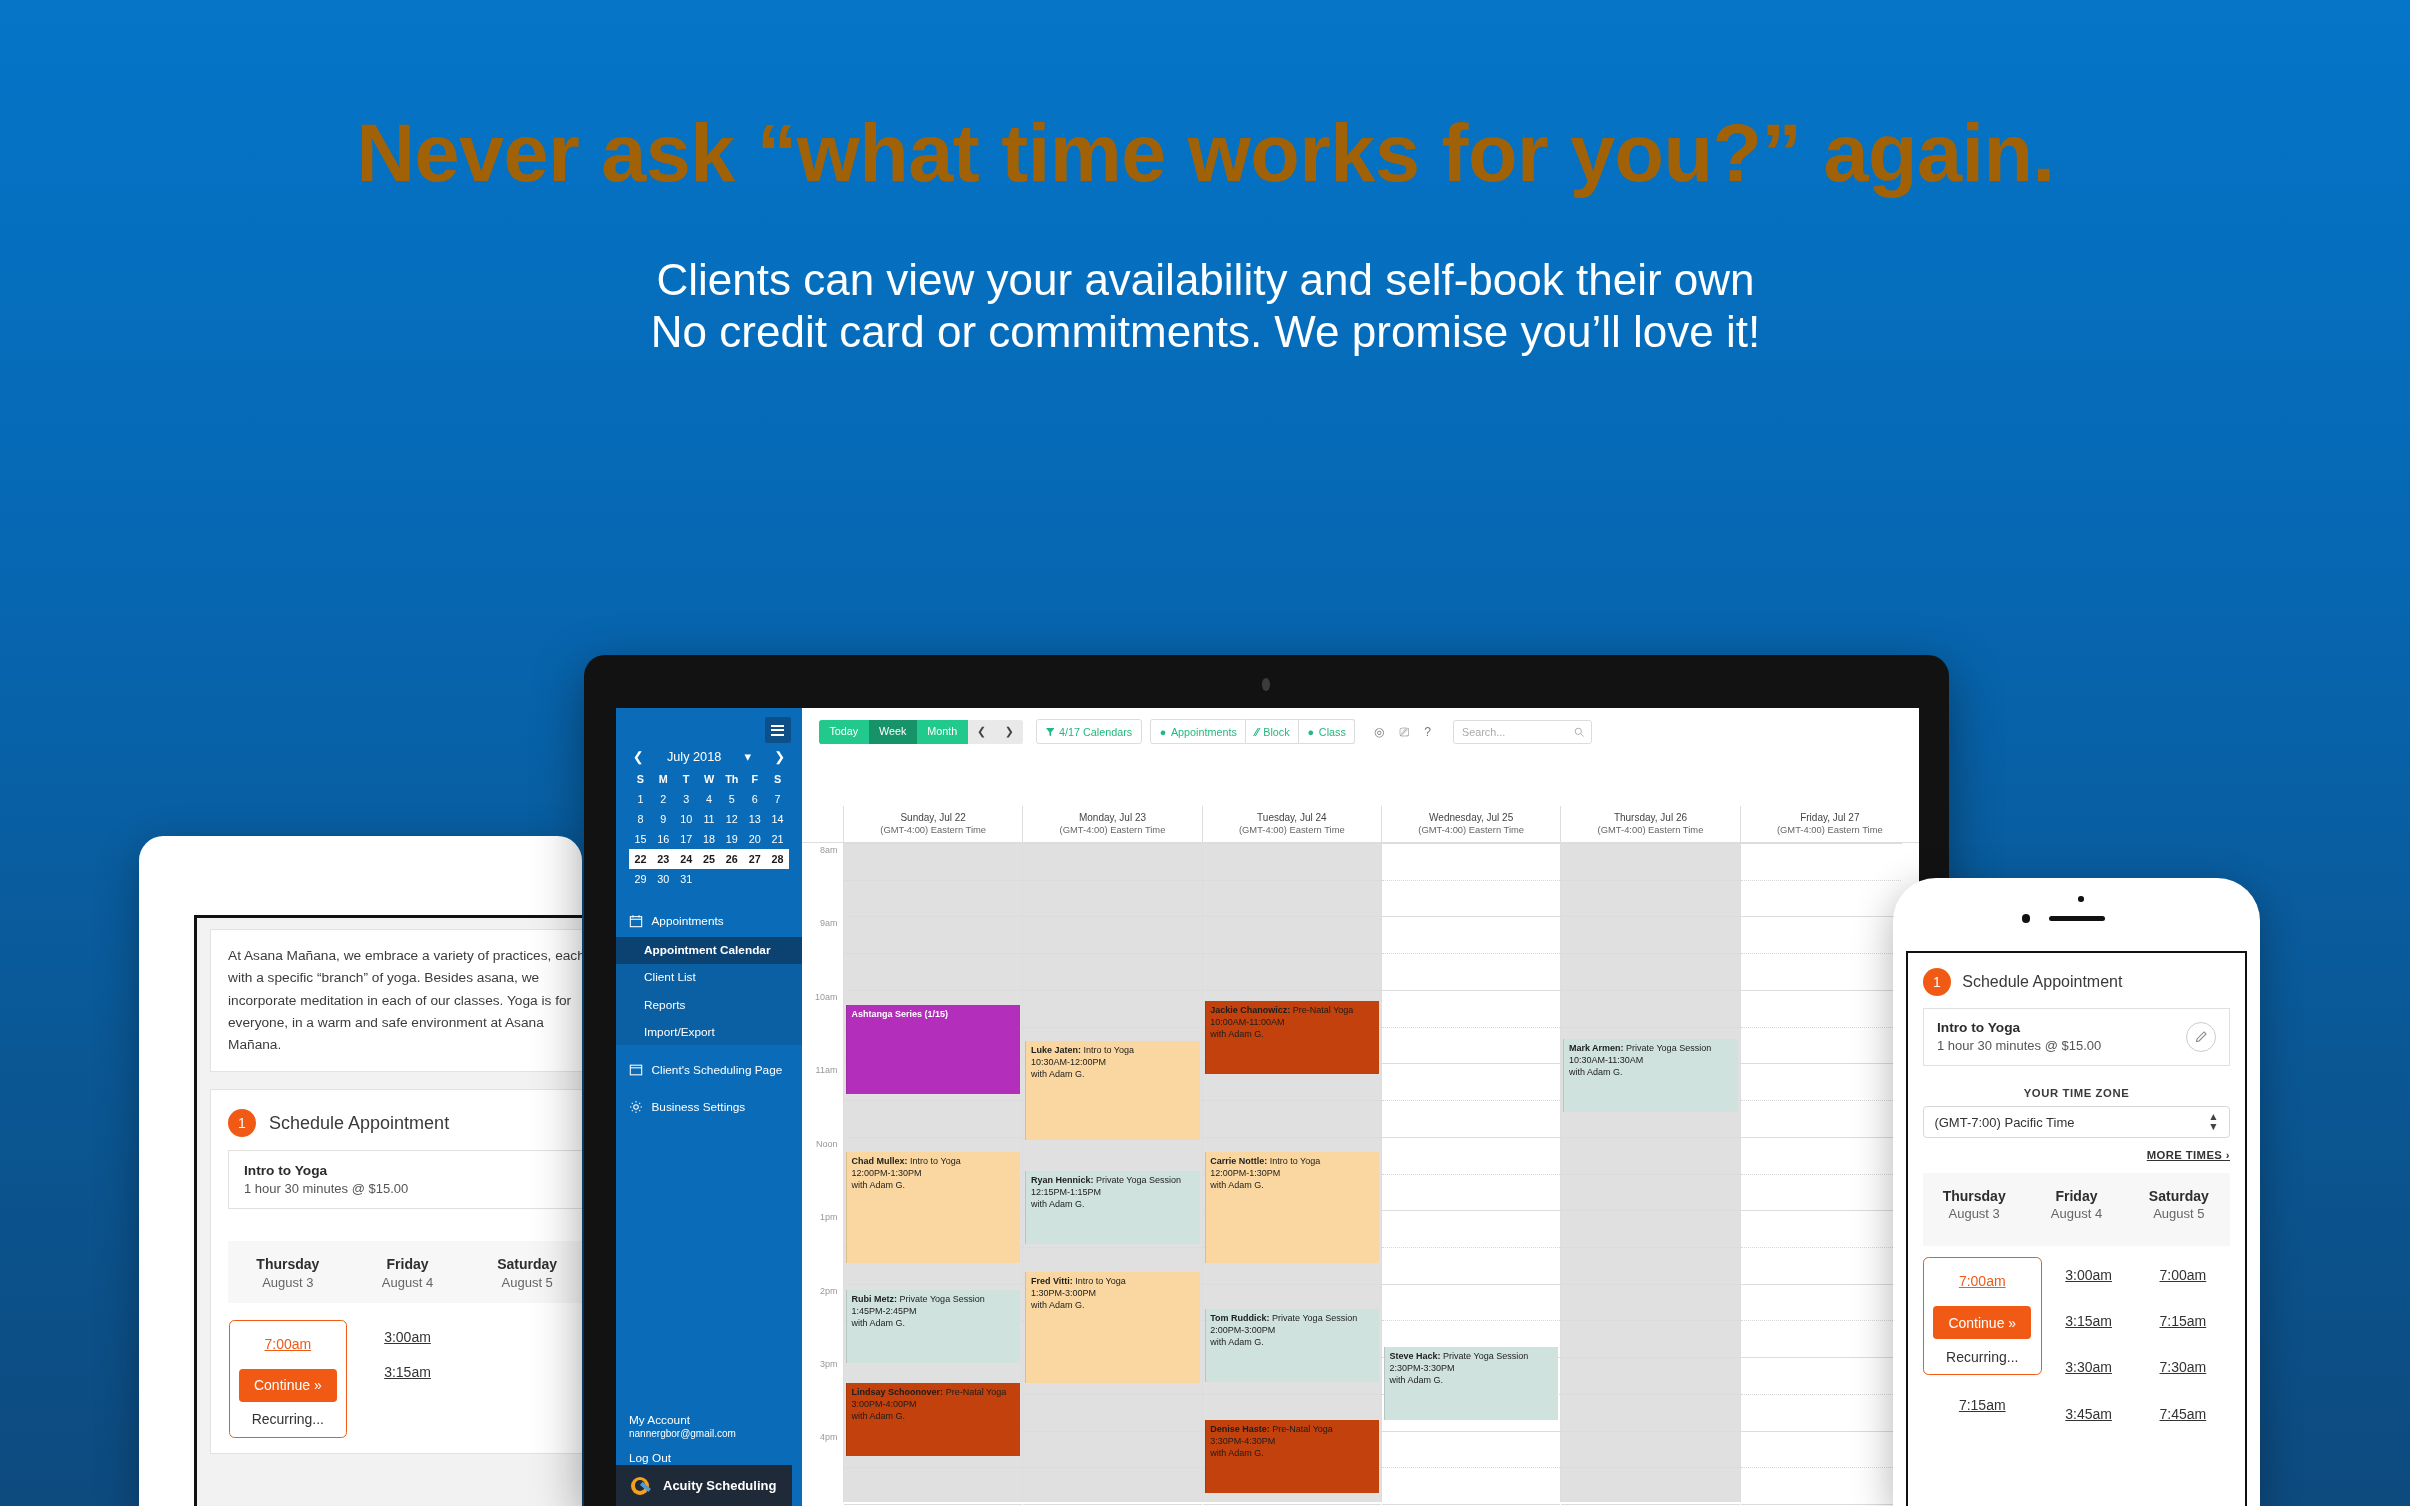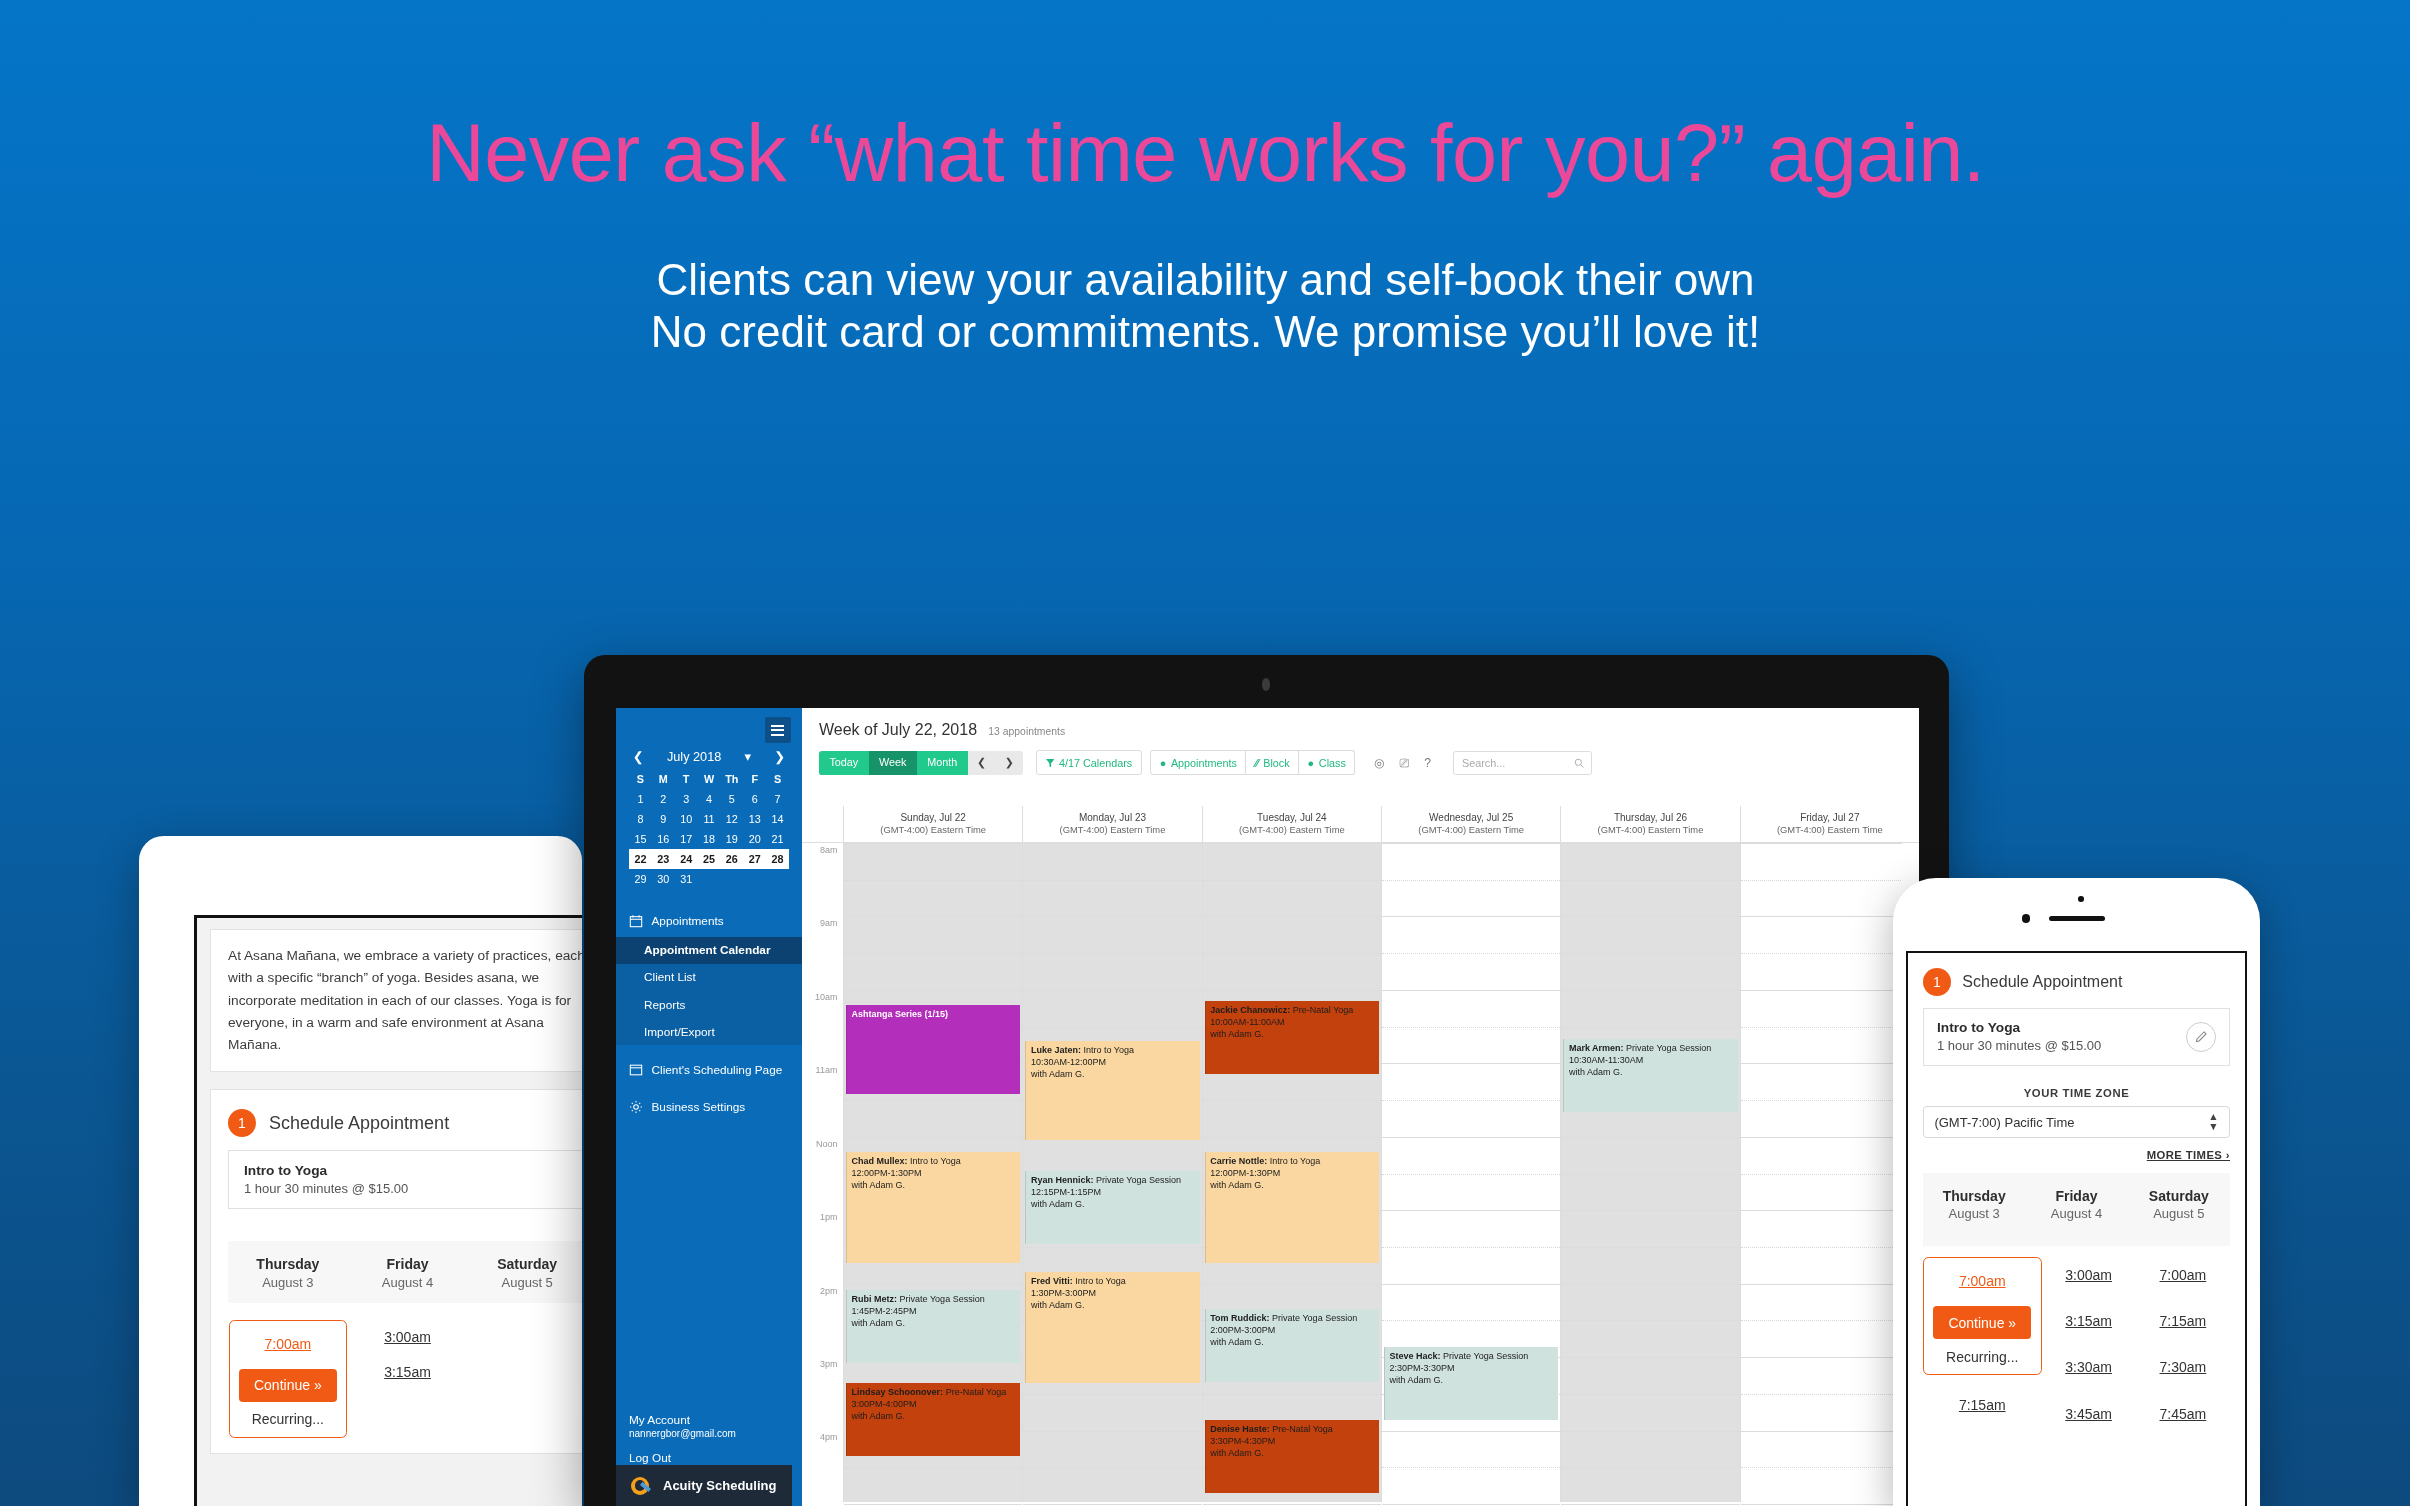--- a/index.html
+++ b/index.html
@@ -9,22 +9,22 @@
     background: linear-gradient(180deg, #0575c8 0%, #0668b4 35%, #0a5896 68%, #0d4a7e 100%);
     position: relative;
   }
 
   
   .hero { position: absolute; top: 0; left: 0; width: 2411px; text-align: center; }
   .headline {
     margin-top: 111px;
     font-size: 81px;
     line-height: 1.05;
-    color: #ec4899;
-    font-weight: 400;
+    color: #a16207;
+    font-weight: 700;
     letter-spacing: -0.5px;
   }
   .subline {
     margin-top: 58px;
     font-size: 44px;
     line-height: 1.18;
     color: #ffffff;
     font-weight: 400;
   }
   .subline div { white-space: nowrap; }
@@ -394,24 +394,20 @@
         <div class="sb-logout">Log Out</div>
       </div>
 
       <div class="sb-brand">
         <div class="brand-mark"></div>
         <div class="brand-txt">Acuity Scheduling</div>
       </div>
     </div>
 
     <div class="main">
-      <div class="m-title-row">
-        <div class="m-title">Week of July 22, 2018</div>
-        <div class="m-count">13 appointments</div>
-      </div>
 
       <div class="m-toolbar">
         <div class="seg">
           <div>Today</div>
           <div class="on">Week</div>
           <div>Month</div>
           <div class="nav">❮</div>
           <div class="nav">❯</div>
         </div>
         <div class="gbtns">

